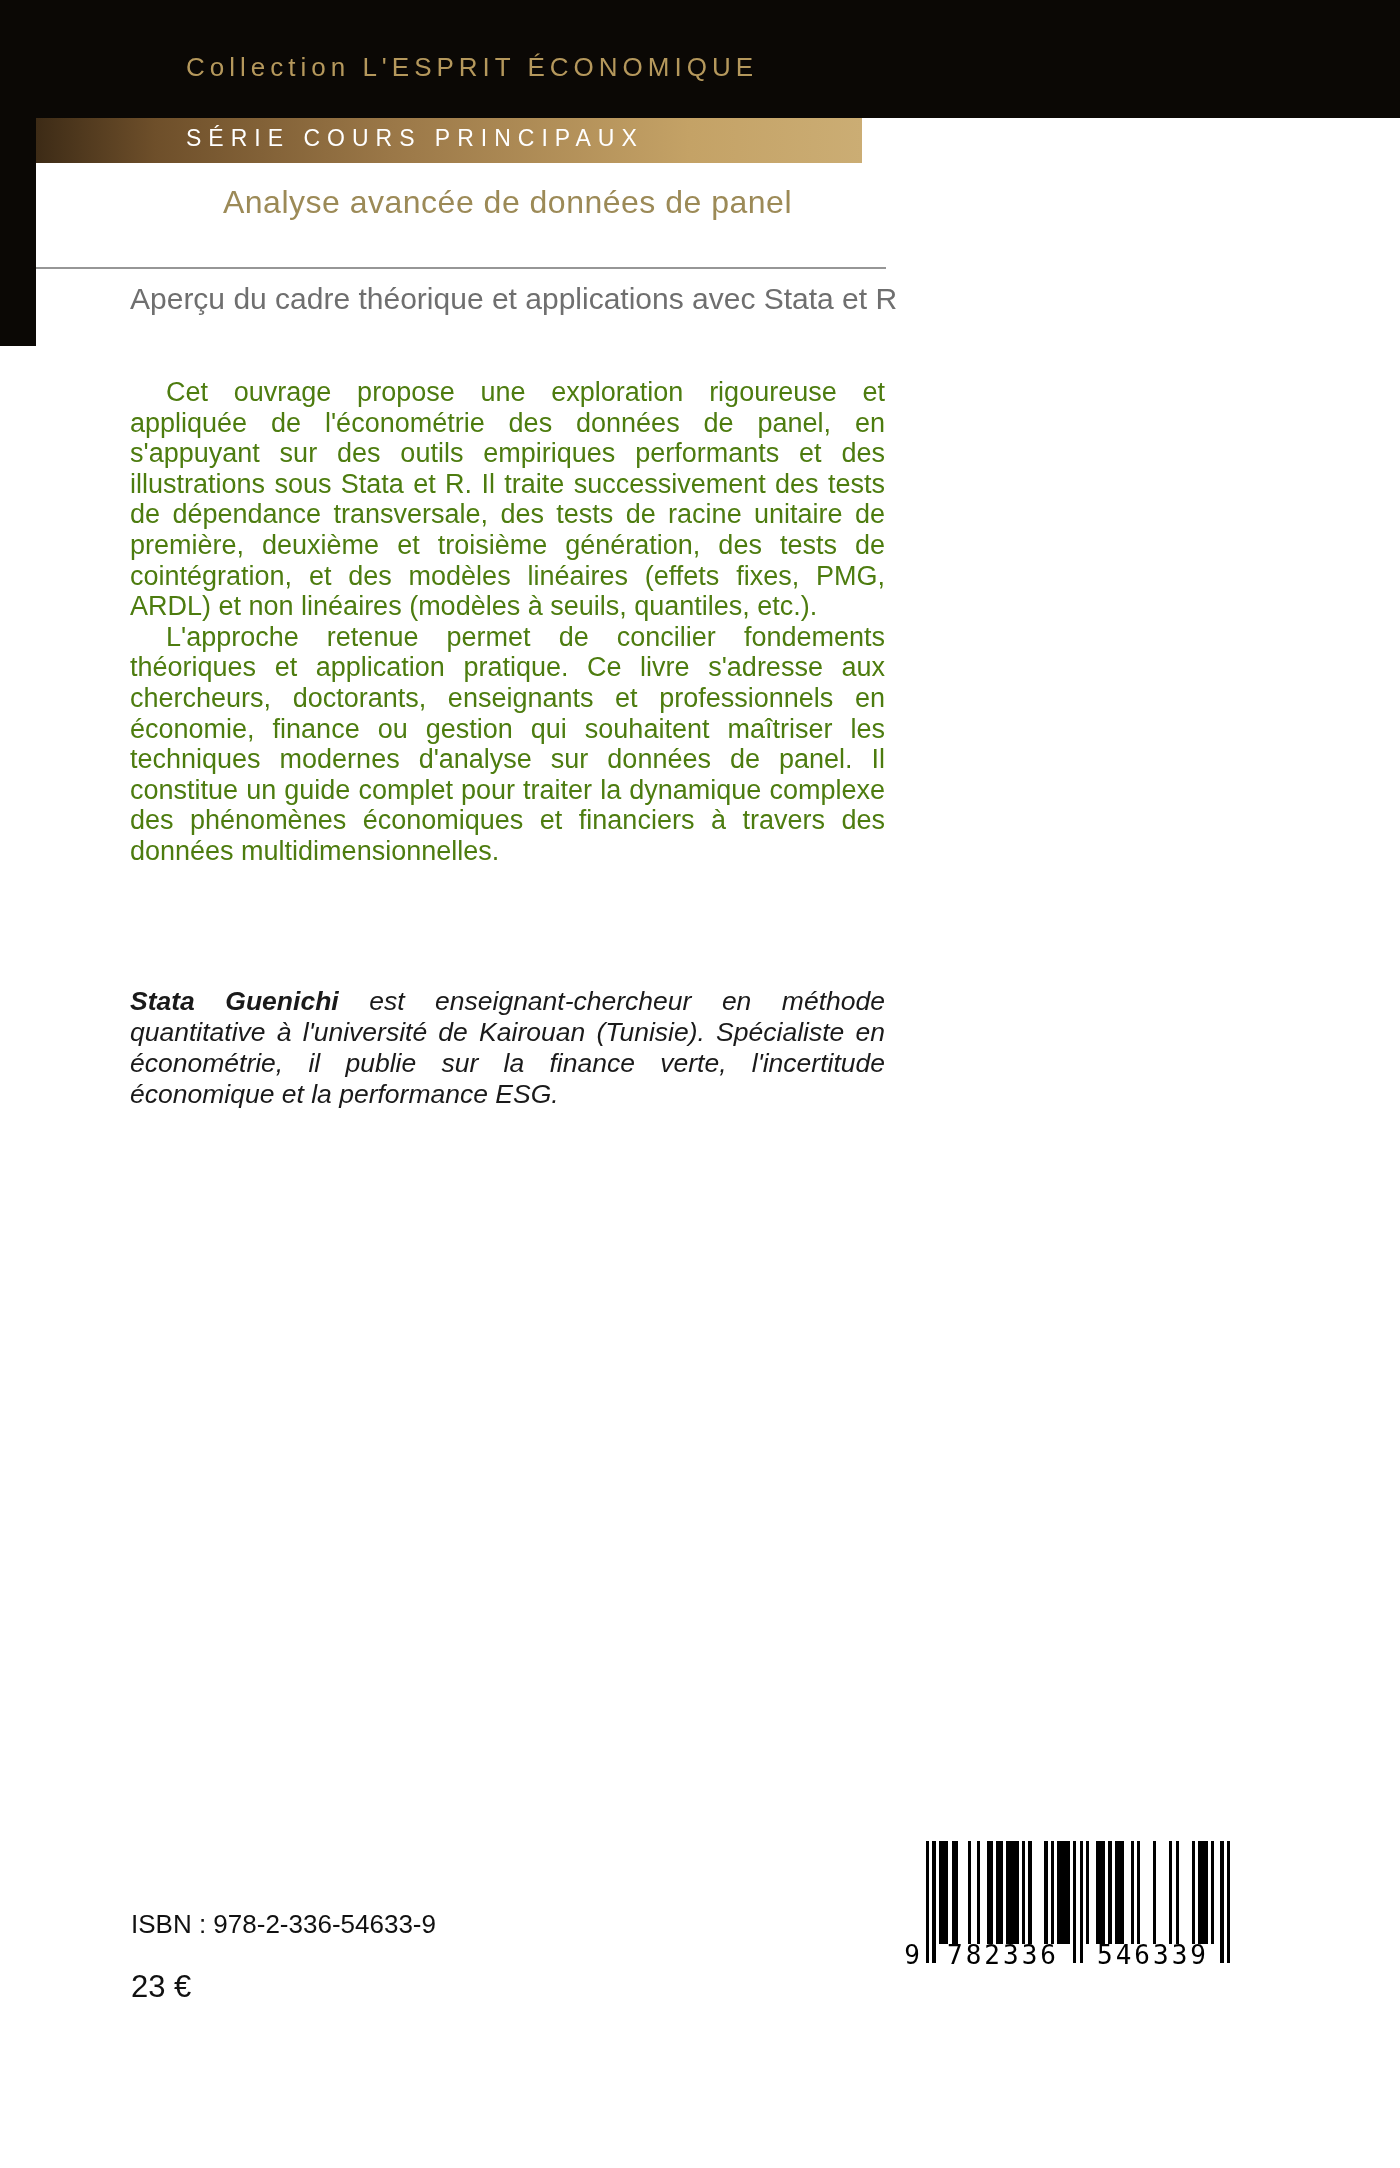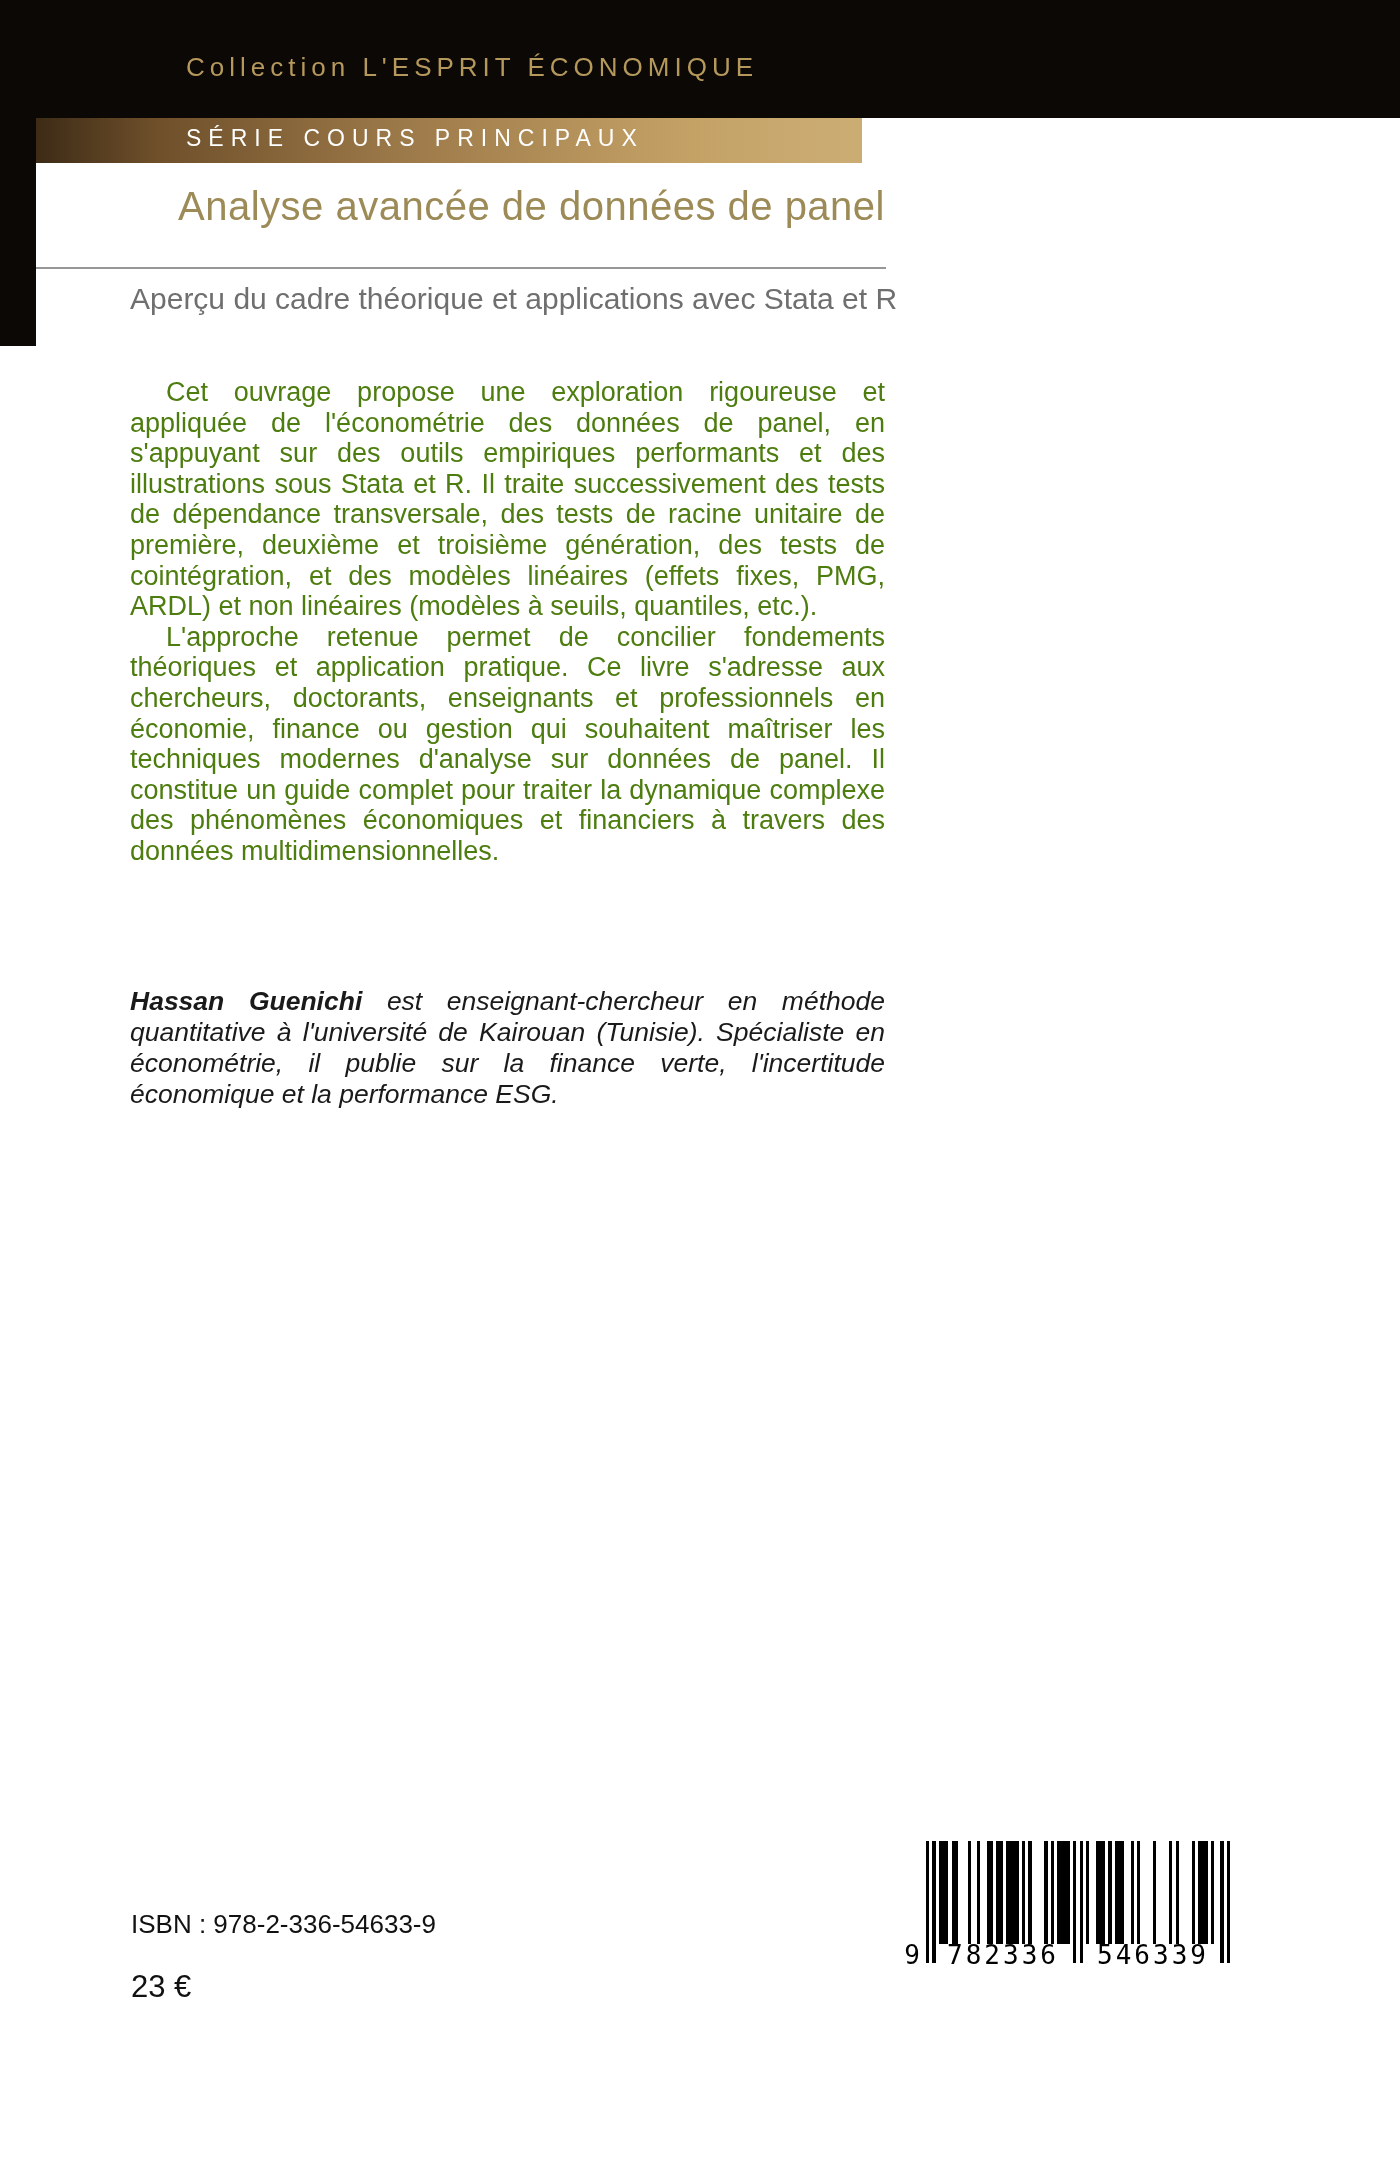--- a/index.html
+++ b/index.html
@@ -19,21 +19,21 @@
     background:linear-gradient(90deg,#2e2010 0%,#6e4f2a 18%,#9a7747 45%,#c4a266 80%,#cbad74 100%);
   }
   .series-line{
     position:absolute;left:186px;top:0;height:39px;line-height:40px;
     color:#ffffff;font-size:23px;letter-spacing:7px;white-space:nowrap;
   }
   .left-strip{position:absolute;left:0;top:0;width:36px;height:346px;background:#0b0805;z-index:5;}
   
   .book-title{
     position:absolute;left:130px;top:184px;width:755px;
-    text-align:right;color:#9c8a57;font-size:40px;font-weight:400;
+    text-align:center;color:#9c8a57;font-size:32px;font-weight:400;
     letter-spacing:0.5px;white-space:nowrap;
   }
   .rule{position:absolute;left:0;top:267px;width:886px;height:2px;background:#969696;}
   .book-subtitle{
     position:absolute;left:130px;top:282px;width:755px;
     text-align:left;color:#6f6f6f;font-size:30px;white-space:nowrap;
   }
   
   .body-text{
     position:absolute;left:130px;top:377px;width:755px;
@@ -78,21 +78,21 @@
 
   <div class="book-title">Analyse avancée de données de panel</div>
   <div class="rule"></div>
   <div class="book-subtitle">Aperçu du cadre théorique et applications avec Stata et R</div>
 
   <div class="body-text">
     <p>Cet ouvrage propose une exploration rigoureuse et appliquée de l'économétrie des données de panel, en s'appuyant sur des outils empiriques performants et des illustrations sous Stata et R. Il traite successivement des tests de dépendance transversale, des tests de racine unitaire de première, deuxième et troisième génération, des tests de cointégration, et des modèles linéaires (effets fixes, PMG, ARDL) et non linéaires (modèles à seuils, quantiles, etc.).</p>
     <p>L'approche retenue permet de concilier fondements théoriques et application pratique. Ce livre s'adresse aux chercheurs, doctorants, enseignants et professionnels en économie, finance ou gestion qui souhaitent maîtriser les techniques modernes d'analyse sur données de panel. Il constitue un guide complet pour traiter la dynamique complexe des phénomènes économiques et financiers à travers des données multidimensionnelles.</p>
   </div>
 
-  <div class="bio"><span class="author">Hassan Guenichi</span><span> est enseignant-chercheur en méthode quantitative à l'université de Kairouan (Tunisie). Spécialiste en économétrie, il publie sur la finance verte, l'incertitude économique et la performance ESG.</span></div>
+  <div class="bio"><span class="author">Stata Guenichi</span><span> est enseignant-chercheur en méthode quantitative à l'université de Kairouan (Tunisie). Spécialiste en économétrie, il publie sur la finance verte, l'incertitude économique et la performance ESG.</span></div>
 
   <div class="isbn">ISBN : 978-2-336-54633-9</div>
   <div class="price">23 €</div>
 
   <div class="barcode">
     <div class="barcode-bars">
         <div class="bar tall" style="left: 0px; width: 3.25px;"></div>
         <div class="bar tall" style="left: 6.4px; width: 3.25px;"></div>
         <div class="bar" style="left: 12.8px; width: 3.25px;"></div>
         <div class="bar" style="left: 16px; width: 3.25px;"></div>

